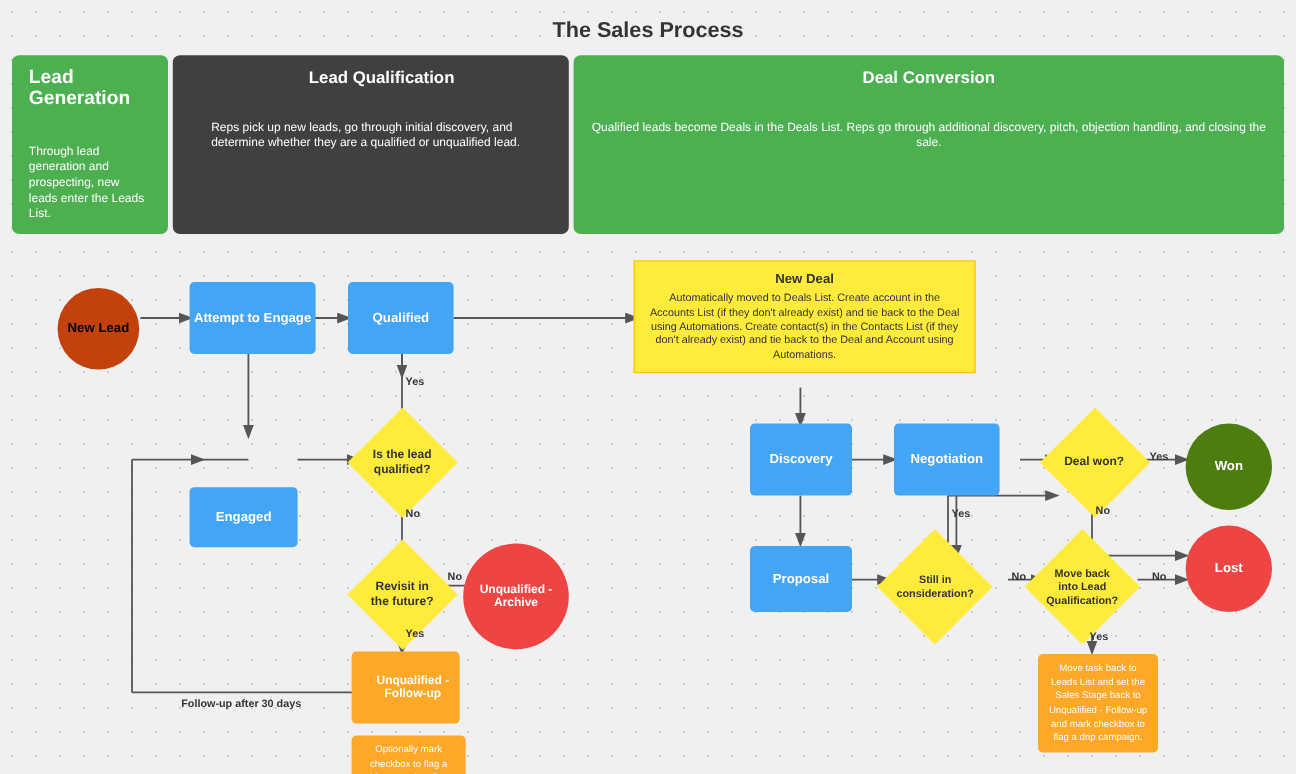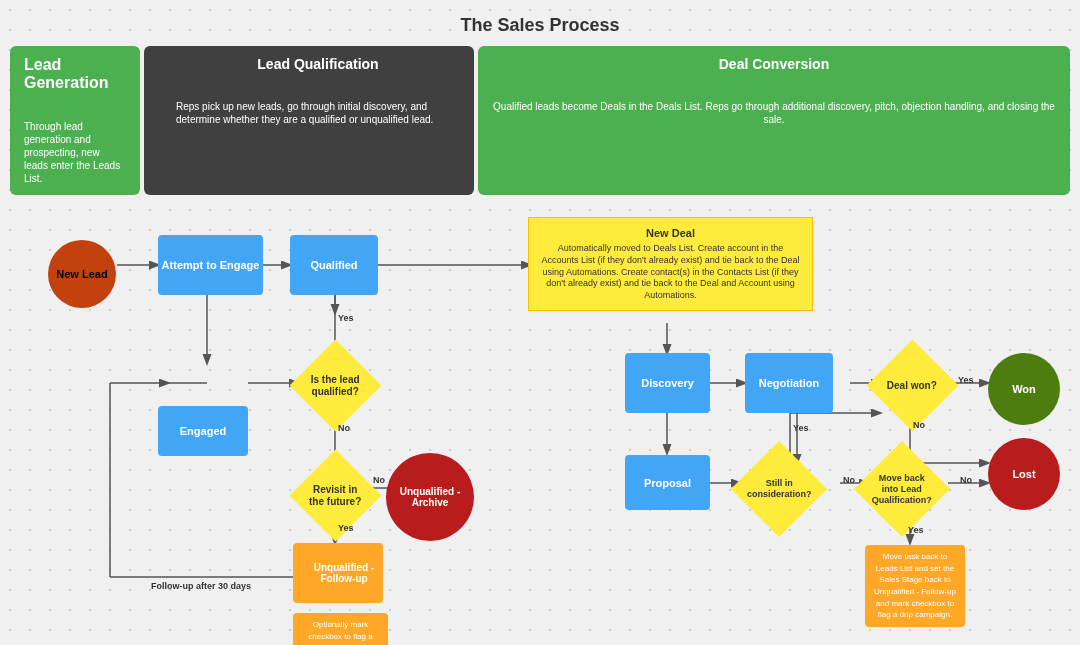--- a/index.html
+++ b/index.html
@@ -96,21 +96,21 @@
       text-align: center;
       line-height: 1.2;
       padding: 2px;
     }
 
     
     .gray { background: #c2410c; }
     .blue { background: #42A5F5; color: white; }
     .yellow { background: #FFEB3B; color: #333; }
     .green-circle { background: #4d7c0f; color: white; }
-    .red-circle { background: #b91c1c; color: white; }
+    .red-circle { background: #ef4444; color: white; }
     .amber { background: #FFA726; color: white; padding-left: 12px; }
 
     
     .arrows-svg {
       position: absolute;
       top: 0; left: 0;
       width: 100%;
       height: 100%;
       pointer-events: none;
     }

